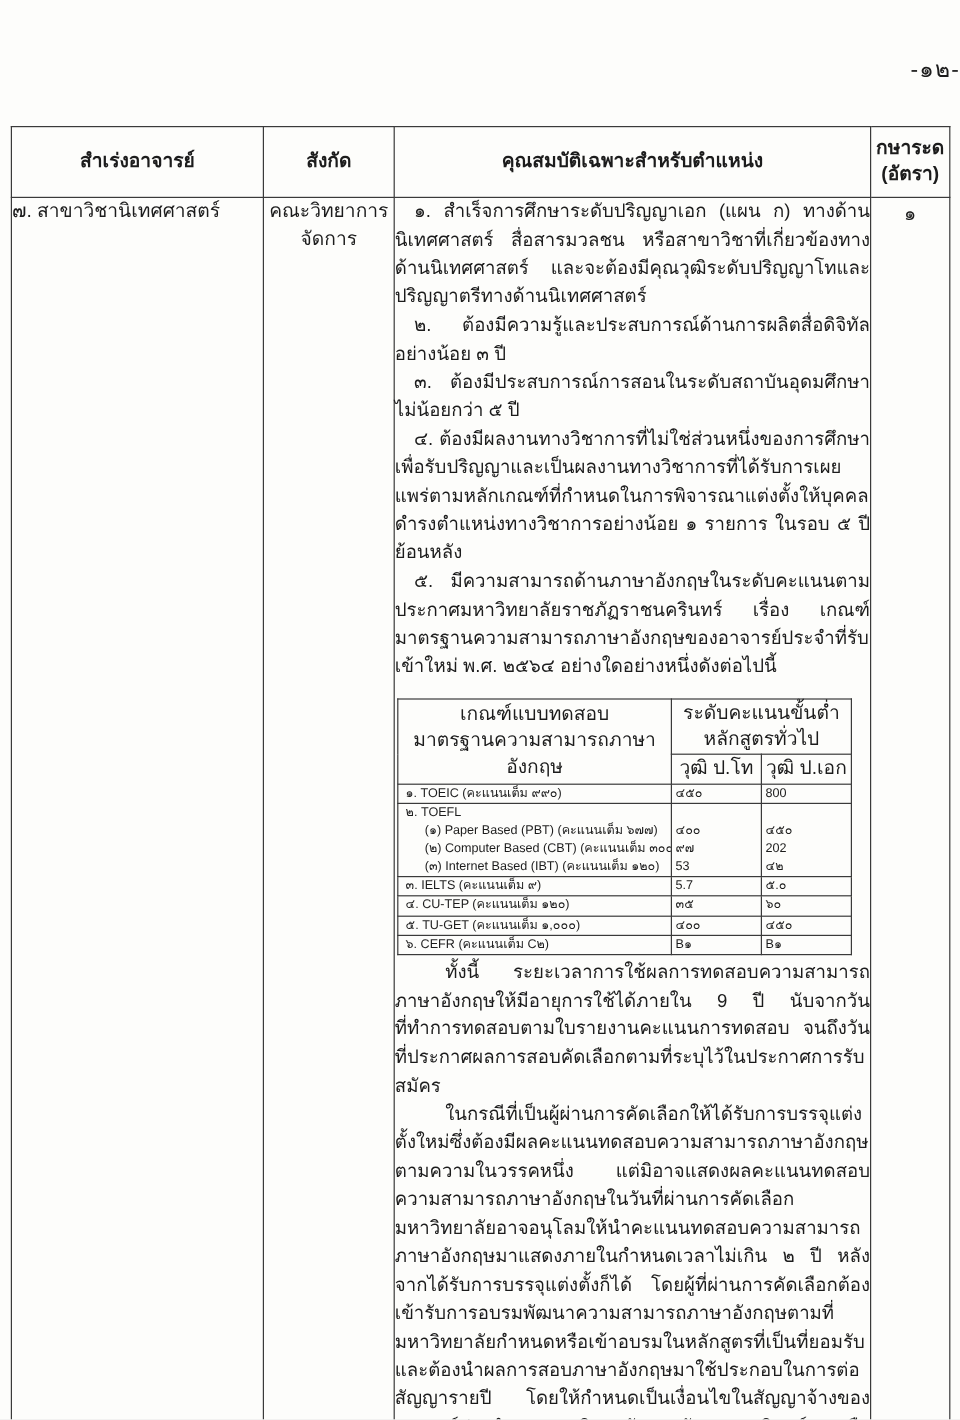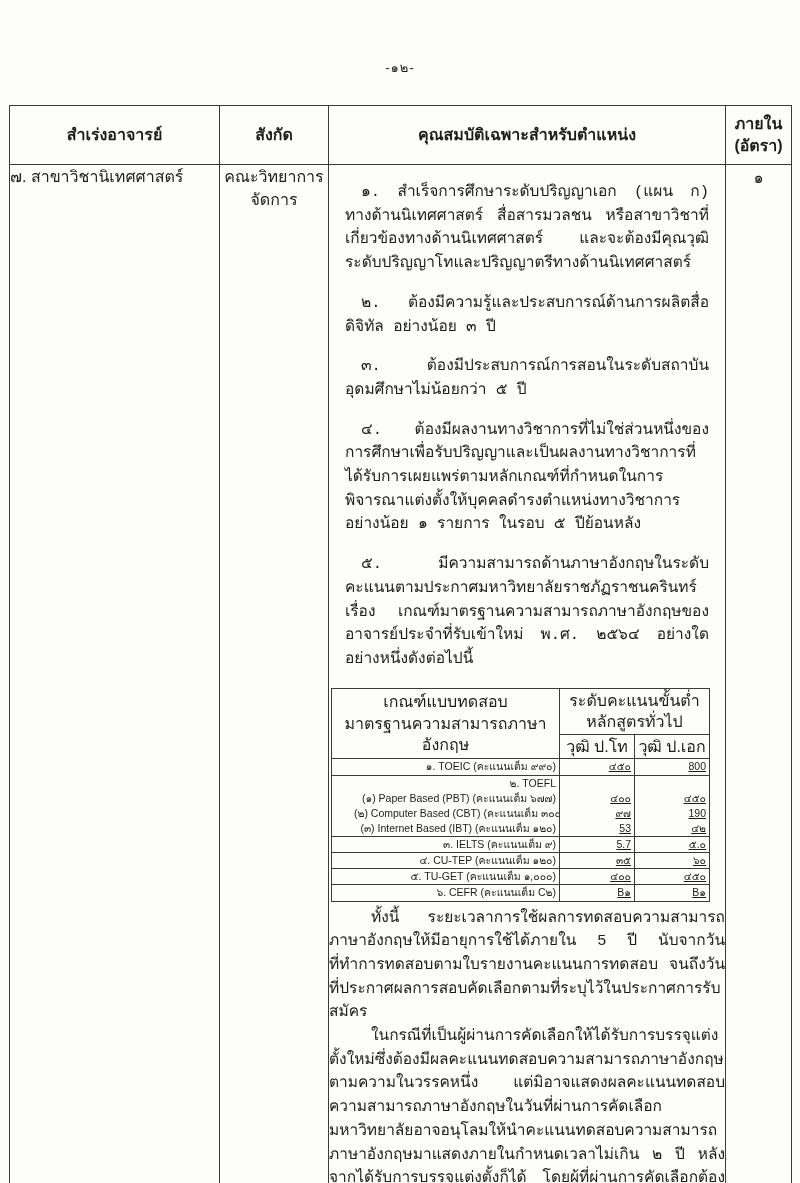--- a/index.html
+++ b/index.html
@@ -15,24 +15,23 @@
     background: #fdfdfb;
     color: #1c1c1c;
     font-family: "Liberation Sans", "DejaVu Sans", sans-serif;
     overflow: hidden;
   }
   .page-number {
     position: absolute;
     top: 42px;
     left: 0;
     width: 100%;
-    text-align: center;
-    font-size: 13px;
+    text-align: right;
+    font-size: 19px;
     letter-spacing: 1px;
-    margin-top: 15px;
   }
   table.main {
     position: absolute;
     top: 105px;
     left: 9px;
     width: 782px;
     border-collapse: collapse;
     table-layout: fixed;
   }
   table.main th, table.main td {
@@ -67,63 +66,61 @@
     font-size: 16px;
     text-align: center;
     padding-top: 10px;
   }
   td.cell-qual {
     padding: 4px 7px 6px 9px;
     font-size: 15.5px;
     line-height: 23.7px;
   }
   .qual-item {
-    margin: 16px;
+    margin: 0;
     text-indent: 16px;
     text-align: justify;
-    font-family: Liberation Mono, monospace;
   }
   .qual-para {
     margin: 0;
     text-indent: 42px;
     text-align: justify;
   }
   table.score {
     border-collapse: collapse;
     table-layout: fixed;
     width: 378px;
-    margin: 2px 0 3px 2px;
+    margin: 14px 0 3px 2px;
     font-size: 10.5px;
     line-height: 1.25;
   }
   table.score th, table.score td {
     border: 1px solid #3a3a3a;
     padding: 1px 3px;
   }
   col.sc-test { width: 228px; }
   col.sc-m    { width: 75px; }
   col.sc-d    { width: 75px; }
   table.score th {
     font-weight: normal;
     text-align: center;
     vertical-align: middle;
     height: auto;
   }
   table.score td.t {
-    text-align: right;
+    text-align: left;
     padding-left: 6px;
     white-space: nowrap;
     overflow: hidden;
   }
   table.score td.t.sub {
     padding-left: 22px;
   }
   table.score td.v {
-    text-align: right;
-    text-decoration: underline;
+    text-align: left;
   }
   table.score tr.no-bb td {
     border-bottom-style: hidden;
   }
   table.score tr.no-tb td {
     border-top-style: hidden;
   }
 </style>
 </head>
 <body>
@@ -138,21 +135,21 @@
         <col class="c-aff">
         <col class="c-qual">
         <col class="c-cnt">
     </colgroup>
     <thead>
       <tr>
         <th>สำเร่งอาจารย์</th>
         <th>สังกัด</th>
         <th>คุณสมบัติเฉพาะสำหรับตำแหน่ง</th>
         <th>
-          <div>ภายใน</div>
+          <div>กษาระด</div>
           <div>(อัตรา)</div>
         </th>
       </tr>
     </thead>
     <tbody>
       <tr>
         <td class="cell-position">
           <span>๗. สาขาวิชานิเทศศาสตร์</span>
         </td>
         <td class="cell-affiliation">
@@ -197,21 +194,21 @@
                 <td class="v"></td>
               </tr>
               <tr class="no-bb no-tb">
                 <td class="t sub">(๑)  Paper Based (PBT) (คะแนนเต็ม ๖๗๗)</td>
                 <td class="v">๔๐๐</td>
                 <td class="v">๔๕๐</td>
               </tr>
               <tr class="no-bb no-tb">
                 <td class="t sub">(๒)  Computer Based (CBT) (คะแนนเต็ม ๓๐๐)</td>
                 <td class="v">๙๗</td>
-                <td class="v">190</td>
+                <td class="v">202</td>
               </tr>
               <tr class="no-tb">
                 <td class="t sub">(๓)  Internet Based (IBT) (คะแนนเต็ม ๑๒๐)</td>
                 <td class="v">53</td>
                 <td class="v">๔๒</td>
               </tr>
               <tr>
                 <td class="t">๓. IELTS (คะแนนเต็ม ๙)</td>
                 <td class="v">5.7</td>
                 <td class="v">๕.๐</td>
@@ -227,21 +224,21 @@
                 <td class="v">๔๕๐</td>
               </tr>
               <tr>
                 <td class="t">๖. CEFR (คะแนนเต็ม C๒)</td>
                 <td class="v">B๑</td>
                 <td class="v">B๑</td>
               </tr>
             </tbody>
           </table>
 
-          <p class="qual-para">ทั้งนี้ ระยะเวลาการใช้ผลการทดสอบความสามารถภาษาอังกฤษให้มีอายุการใช้ได้ภายใน 5 ปี นับจากวันที่ทำการทดสอบตามใบรายงานคะแนนการทดสอบ จนถึงวันที่ประกาศผลการสอบคัดเลือกตามที่ระบุไว้ในประกาศการรับสมัคร</p>
+          <p class="qual-para">ทั้งนี้ ระยะเวลาการใช้ผลการทดสอบความสามารถภาษาอังกฤษให้มีอายุการใช้ได้ภายใน 9 ปี นับจากวันที่ทำการทดสอบตามใบรายงานคะแนนการทดสอบ จนถึงวันที่ประกาศผลการสอบคัดเลือกตามที่ระบุไว้ในประกาศการรับสมัคร</p>
           <p class="qual-para">ในกรณีที่เป็นผู้ผ่านการคัดเลือกให้ได้รับการบรรจุแต่งตั้งใหม่ซึ่งต้องมีผลคะแนนทดสอบความสามารถภาษาอังกฤษตามความในวรรคหนึ่ง แต่มิอาจแสดงผลคะแนนทดสอบความสามารถภาษาอังกฤษในวันที่ผ่านการคัดเลือก มหาวิทยาลัยอาจอนุโลมให้นำคะแนนทดสอบความสามารถภาษาอังกฤษมาแสดงภายในกำหนดเวลาไม่เกิน ๒ ปี หลังจากได้รับการบรรจุแต่งตั้งก็ได้ โดยผู้ที่ผ่านการคัดเลือกต้องเข้ารับการอบรมพัฒนาความสามารถภาษาอังกฤษตามที่มหาวิทยาลัยกำหนดหรือเข้าอบรมในหลักสูตรที่เป็นที่ยอมรับและต้องนำผลการสอบภาษาอังกฤษมาใช้ประกอบในการต่อสัญญารายปี โดยให้กำหนดเป็นเงื่อนไขในสัญญาจ้างของอาจารย์ประจำของมหาวิทยาลัยราชภัฏราชนครินทร์ หรือเงื่อนไขในการประเมินเพื่อจ้างในปีงบประมาณถัดไป</p>
 
         </td>
         <td class="cell-count">
           <span>๑</span>
         </td>
       </tr>
     </tbody>
   </table>
 

